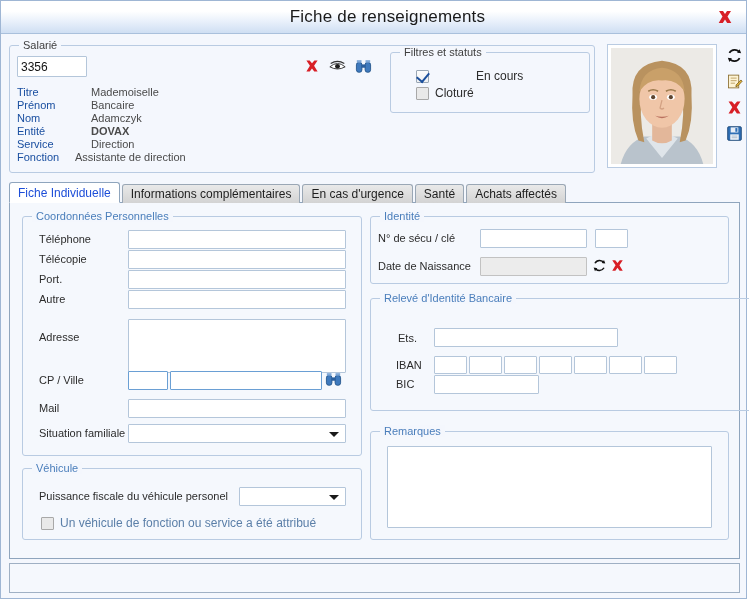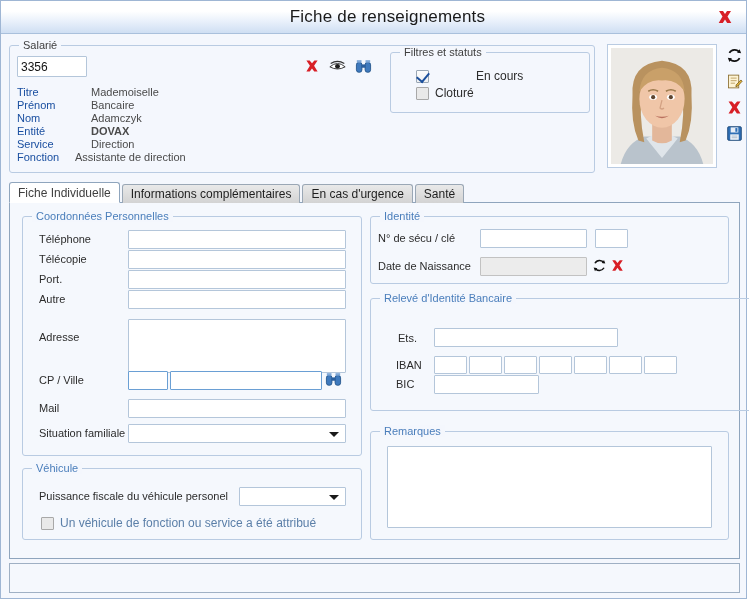--- a/index.html
+++ b/index.html
@@ -186,21 +186,21 @@
     cursor: pointer;
     white-space: nowrap;
     box-sizing: border-box;
   }
   .tab.active {
     height: 21px;
     line-height: 21px;
     background: #ffffff;
     border-color: #8fa5bd;
     border-bottom: 1px solid #ffffff;
-    color: #404040;
+    color: #1d4ed8;
     position: relative;
     z-index: 6;
     text-align: right;
   }
   .tabpanel {
     position: absolute;
     left: 8px; top: 201px;
     width: 731px;
     height: 357px;
     border: 1px solid #8fa5bd;
@@ -395,20 +395,21 @@
         <line x1="6.6" y1="15" x2="13.4" y2="15" stroke="#9fb2c6" stroke-width="1"></line>
       </svg>
     </span>
   </div>
 
   <div class="tabstrip">
     <div class="tab active">Fiche Individuelle</div>
     <div class="tab">Informations complémentaires</div>
     <div class="tab">En cas d'urgence</div>
     <div class="tab">Santé</div>
+    <div class="tab">Achats affectés</div>
   </div>
 
   <div class="tabpanel">
 
     <div class="group blue" style="left:12px; top:13px; width:340px; height:240px;">
       <span class="legend">Coordonnées Personnelles</span>
     </div>
 
     <span class="lbl" style="left:29px; top:30px;">Téléphone</span>
     <input class="tb" style="left: 118px; top: 27px; width: 218px; height: 19px;">

